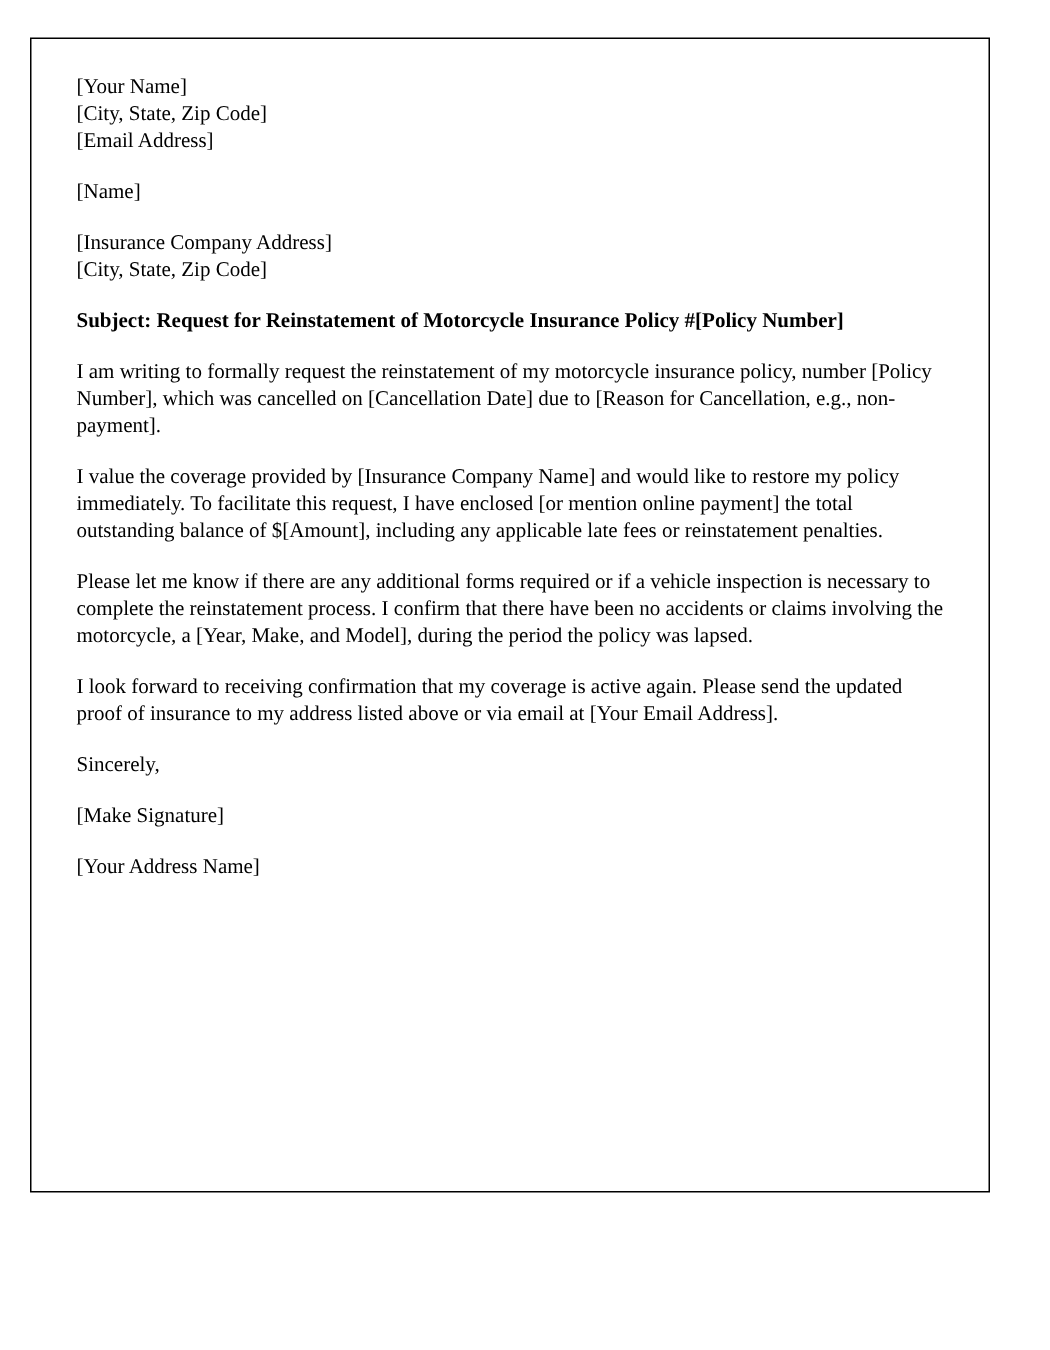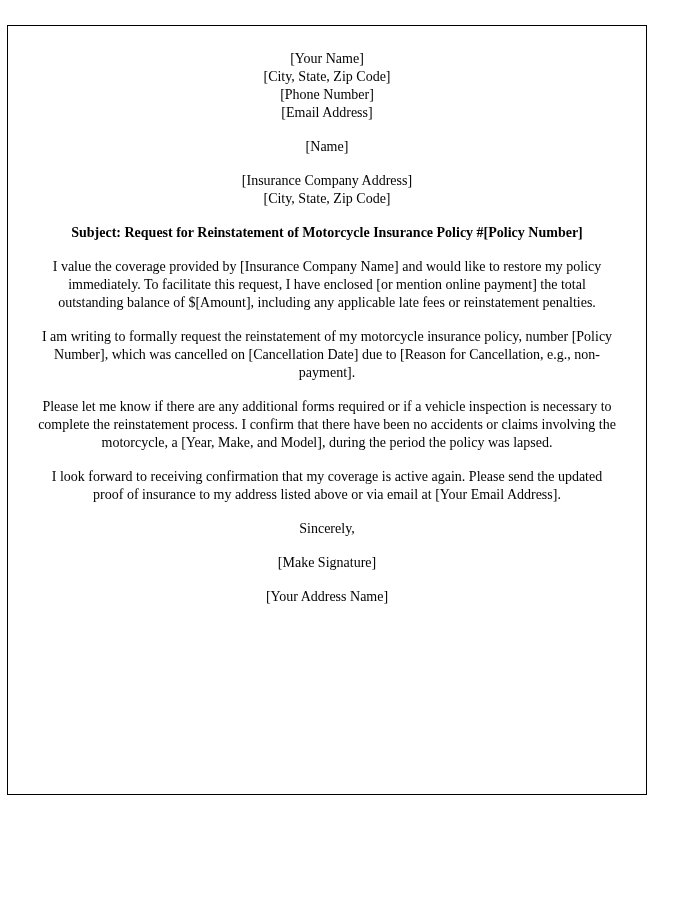--- a/index.html
+++ b/index.html
@@ -5,33 +5,32 @@
   html, body {
     margin: 0;
     padding: 0;
     background: #ffffff;
     width: 700px;
     height: 900px;
     overflow: hidden;
   }
   .page {
     position: absolute;
-    left: 7px;
+    left: 20px;
     top: 25px;
     width: 640px;
     height: 770px;
     border: 1px solid #000000;
     box-sizing: border-box;
     background: #ffffff;
     padding: 24px 30px 0 30px;
     font-family: "Liberation Serif", "DejaVu Serif", serif;
     font-size: 14px;
     line-height: 18px;
     color: #000000;
-    text-align: center;
   }
   .line {
     margin: 0;
   }
   .block {
     margin: 0 0 16px 0;
   }
   .para {
     margin: 0 0 16px 0;
   }
@@ -41,38 +40,37 @@
   }
 </style>
 </head>
 <body>
 
 <div class="page">
 
   <div class="block">
     <div class="line">[Your Name]</div>
     <div class="line">[City, State, Zip Code]</div>
-    <div class="line">[Phone Number]</div>
     <div class="line">[Email Address]</div>
   </div>
 
   <div class="block">
     <div class="line">[Name]</div>
   </div>
 
   <div class="block">
     <div class="line">[Insurance Company Address]</div>
     <div class="line">[City, State, Zip Code]</div>
   </div>
 
   <p class="subject">Subject: Request for Reinstatement of Motorcycle Insurance Policy #[Policy Number]</p>
 
 
+  <p class="para">I am writing to formally request the reinstatement of my motorcycle insurance policy, number [Policy Number], which was cancelled on [Cancellation Date] due to [Reason for Cancellation, e.g., non-payment].</p>
   <p class="para">I value the coverage provided by [Insurance Company Name] and would like to restore my policy immediately. To facilitate this request, I have enclosed [or mention online payment] the total outstanding balance of $[Amount], including any applicable late fees or reinstatement penalties.</p>
-  <p class="para">I am writing to formally request the reinstatement of my motorcycle insurance policy, number [Policy Number], which was cancelled on [Cancellation Date] due to [Reason for Cancellation, e.g., non-payment].</p>
   <p class="para">Please let me know if there are any additional forms required or if a vehicle inspection is necessary to complete the reinstatement process. I confirm that there have been no accidents or claims involving the motorcycle, a [Year, Make, and Model], during the period the policy was lapsed.</p>
   <p class="para">I look forward to receiving confirmation that my coverage is active again. Please send the updated proof of insurance to my address listed above or via email at [Your Email Address].</p>
 
   <p class="para">Sincerely,</p>
 
   <p class="para">[Make Signature]</p>
 
   <p class="para">[Your Address Name]</p>
 
 </div>

